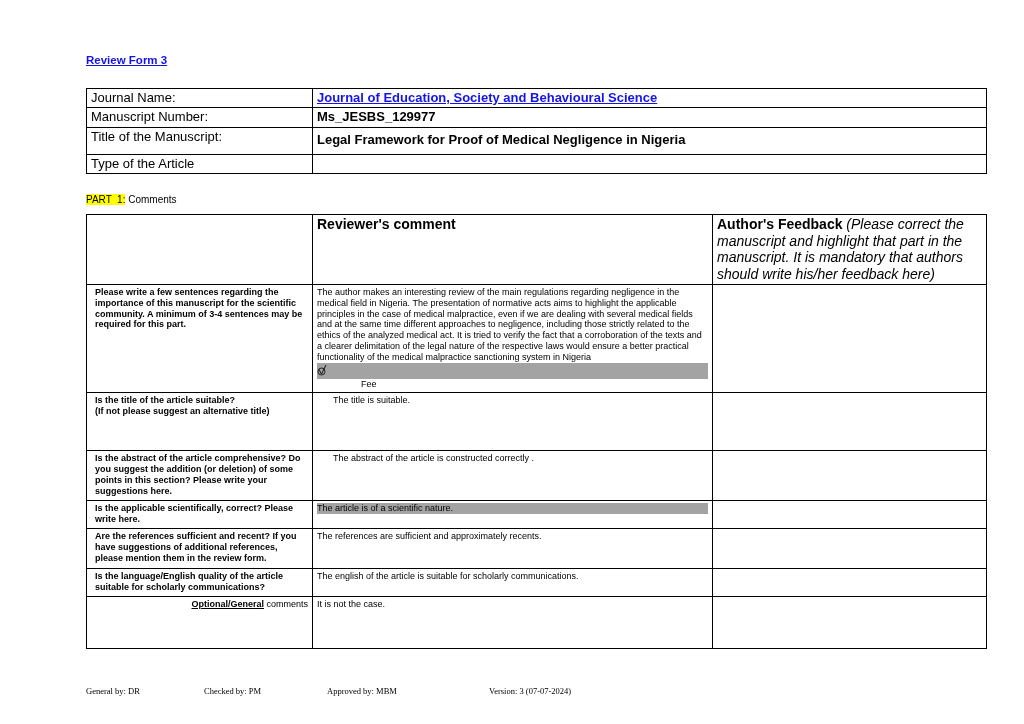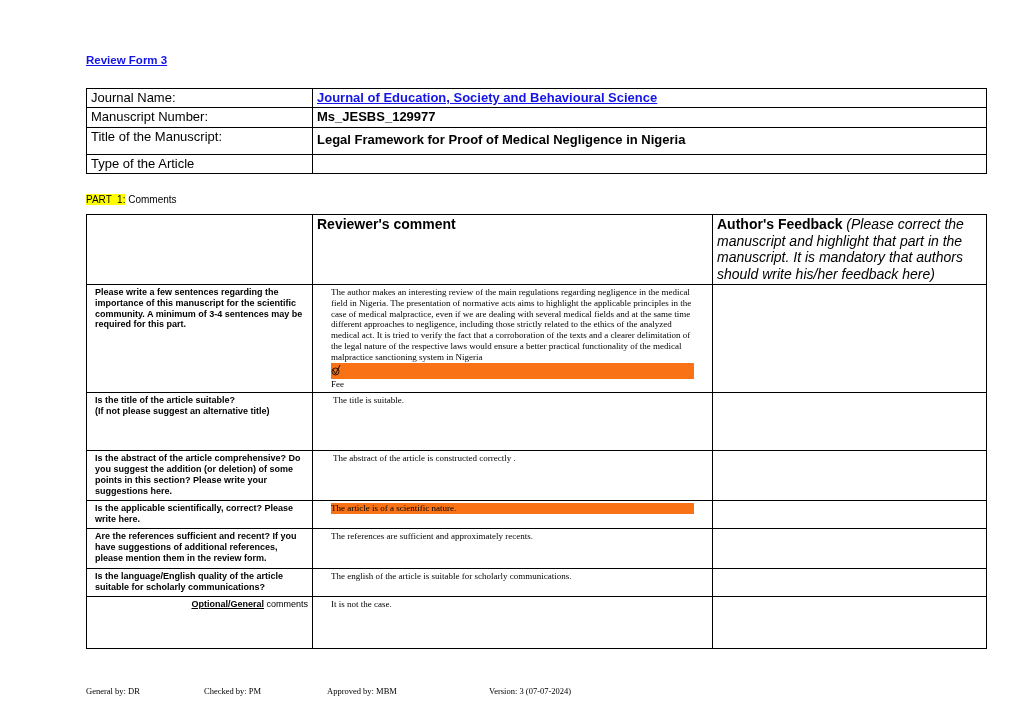--- a/index.html
+++ b/index.html
@@ -41,25 +41,25 @@
   .review-table { margin-top: 9px; }
   .review-table td { font-size: 9px; line-height: 1.2; }
   .review-table tr.hdr td { height: 26px; font-size: 14px; }
   .rcol-hdr { font-weight: bold; }
   .author-bold { font-weight: bold; }
   .author-note { font-style: italic; font-weight: normal; text-align: right; }
 
   .qcell { font-weight: bold; white-space: pre-line; padding: 2px 8px; }
   .qcell.left { text-align: right; font-weight: normal; padding: 2px 4px; }
   .q-underline { font-weight: bold; text-decoration: underline; }
-  .ccell { padding: 2px 18px; font-family: Liberation Serif, serif; }
+  .ccell { padding: 2px 4px; }
   .ccell.indent { padding-left: 20px; }
-  .tint { background: #f97316; }
+  .tint { background: #a3a3a3; }
   .icon-line { display: block; padding: 1px 0; }
-  .fee-line { display: block; }
+  .fee-line { display: block; margin-left: 44px; }
 
   tr.r1 td { height: 96px; }
   tr.r2 td { height: 58px; }
   tr.r3 td { height: 50px; }
   tr.r4 td { height: 28px; }
   tr.r5 td { height: 40px; }
   tr.r6 td { height: 28px; }
   tr.r7 td { height: 52px; }
 
   .footer {

